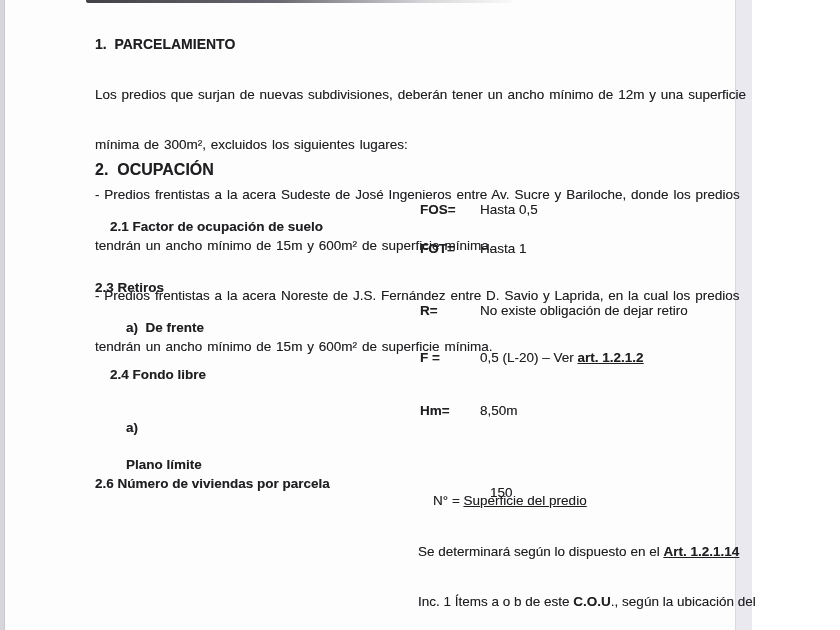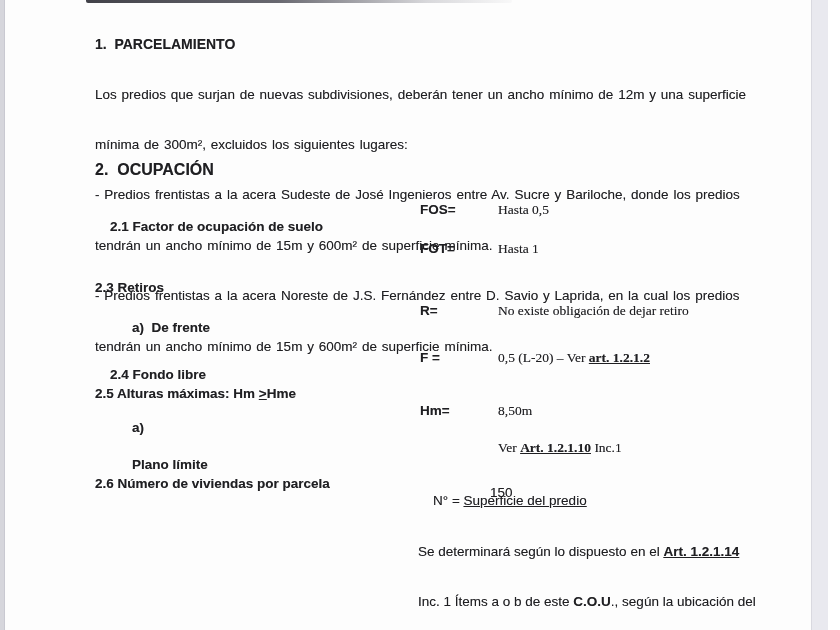--- a/index.html
+++ b/index.html
@@ -4,21 +4,21 @@
 <style>
   * { margin:0; padding:0; box-sizing:border-box; }
   html,body { width:840px; height:630px; }
   body {
     font-family:"Liberation Sans","DejaVu Sans",sans-serif;
     background:#ffffff;
     overflow:hidden;
   }
   .page {
     position:relative;
-    width:828px; height:630px;
+    width:752px; height:630px;
     background:#fdfdfd;
     color:#1e1e20;
   }
   .edge-left {
     position:absolute; left:0; top:0; width:5px; height:630px;
     background:#d6d6dc; border-right:1px solid #c9c9d1;
   }
   .edge-right {
     position:absolute; right:0; top:0; width:17px; height:630px;
     background:#e9e9ef; border-left:1px solid #d9d9e0;
@@ -38,22 +38,22 @@
     line-height:16.8px;
     white-space:pre;
     color:#1f1f22;
     text-shadow:0 0 0.4px rgba(40,40,45,0.45);
   }
   .b { font-weight:bold; }
   .u { text-decoration:underline; }
   .ref { font-weight:bold; text-decoration:underline; }
   .row { left:95px; width:740px; }
   .c2 { position:absolute; left:325px; top:0; font-weight:bold; }
-  .c3 { position:absolute; left:403px; top:0; font-weight:normal;font-family:Liberation Serif, serif; }
-  .ind { display:inline-block; margin-left:22px; }
+  .c3 { position:absolute; left:385px; top:0; font-weight:normal; }
+  .ind { display:inline-block; margin-left:16px; }
   .para { word-spacing:1.1px; }
   .denom { position:absolute; left:72px; top:9px; }
 </style>
 </head>
 <body>
 
 <div class="page">
 
   <div class="edge-left"></div>
   <div class="edge-right"></div>
@@ -90,31 +90,29 @@
     <span class="c2">R=</span>
     <span class="c3">No existe obligación de dejar retiro</span>
   </div>
 
   <div class="t row" style="top:350px">
     <span class="b">2.4 Fondo libre</span>
     <span class="c2">F =</span>
     <span class="c3"><span>0,5 (L-20) – Ver </span><span class="ref">art. 1.2.1.2</span></span>
   </div>
 
-  <div class="t b row" style="top:386px"><span>2.5 Alturas máximas: Hm </span><span class="u">&gt;</span><span>Hme</span></div>
 
   <div class="t row" style="top:403px">
     <span class="b ind">a)</span>
     <span class="c2">Hm=</span>
     <span class="c3">8,50m</span>
   </div>
 
   <div class="t row" style="top:440px">
     <span class="b ind">Plano límite</span>
-    <span class="c3"><span>Ver </span><span class="ref">Art. 1.2.1.10</span><span> Inc.1</span></span>
   </div>
 
   <div class="t b" style="top:476px;left:95px">2.6 Número de viviendas por parcela</div>
 
   <div class="t" style="top:476px;left:418px">
     <span>N° = </span><span class="u">Superficie del predio</span>
     <div class="denom">150</div>
   </div>
 
   <div class="t" style="top:511px;left:418px;line-height:16.5px">

